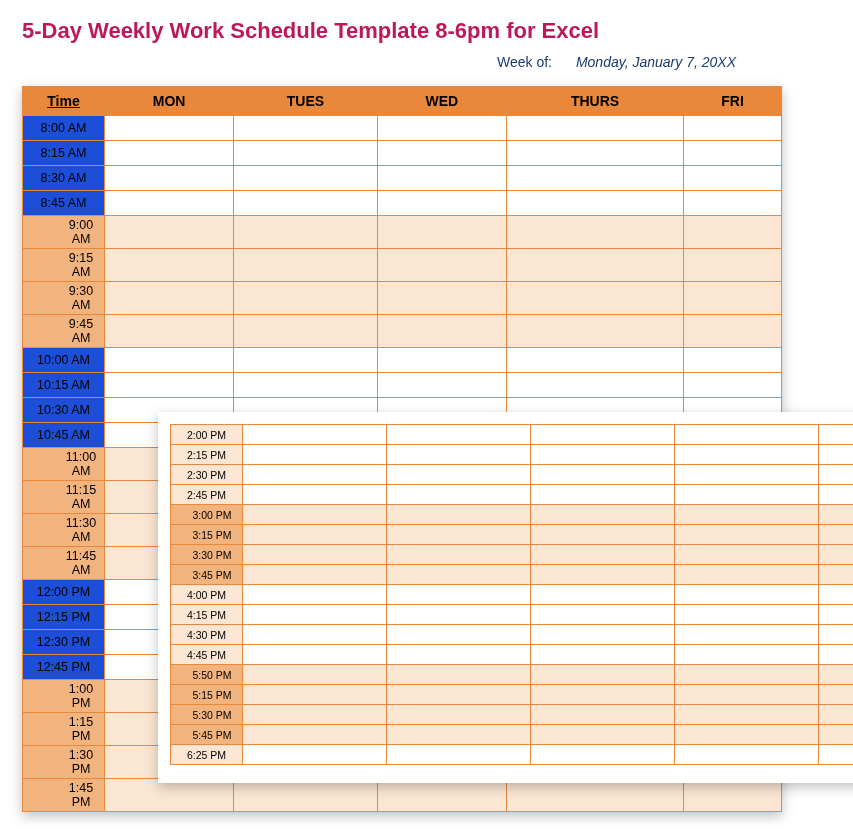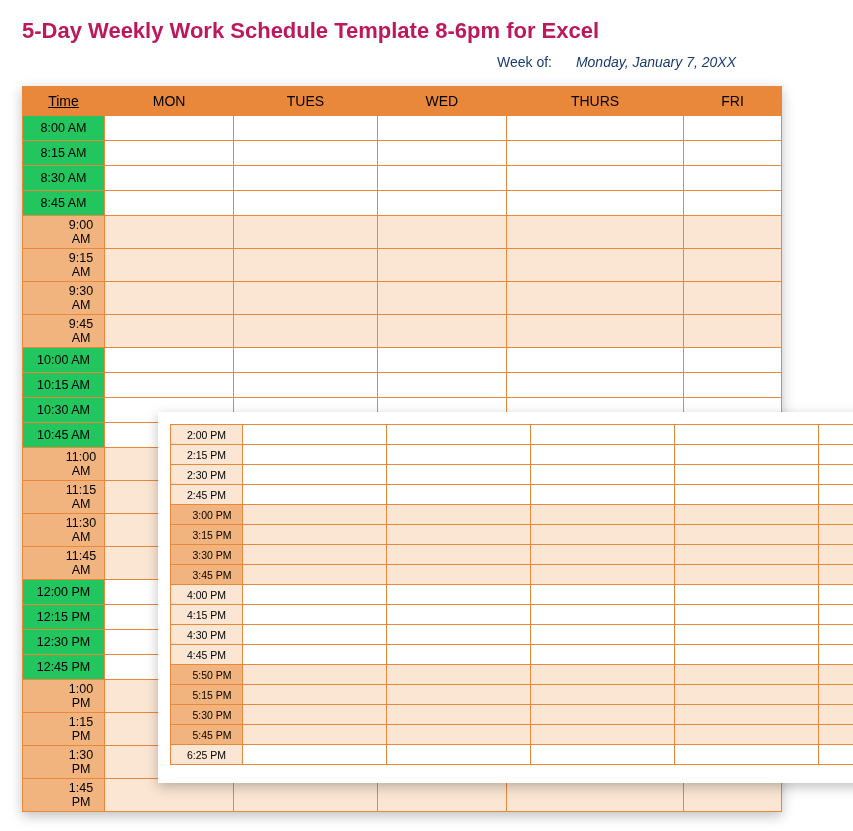--- a/index.html
+++ b/index.html
@@ -54,21 +54,21 @@
       width: 817px;
       padding: 12px 12px 18px 12px;
     }
     table {
       border-collapse: collapse;
       width: 100%;
     }
     .back th {
       background: #e9873a;
       color: #000;
-      font-weight: 400;
+      font-weight: 700;
       font-size: 14px;
       padding: 6px 4px;
       border: 1px solid #e9873a;
       text-align: center;
     }
     .back th.time-head {
       width: 82px;
       text-decoration: underline;
     }
     .back td {
@@ -76,21 +76,21 @@
       height: 25px;
       font-size: 12.5px;
       text-align: center;
       padding: 2px 4px;
       background: #ffffff;
     }
     .back td.time {
       width: 82px;
       font-size: 12.5px;
     }
-    .back tr.shade-light td.time { background: #22c55e; }
+    .back tr.shade-light td.time { background: #1d4ed8; }
     .back tr.shade-dark  td.time { background: #f2b47e; padding-left: 39px; }
     .back tr.shade-light td.slot { background: #ffffff; }
     .back tr.shade-dark  td.slot { background: #fbe6d4; }
 
     .front table td {
       border: 1px solid #e9873a;
       height: 20px;
       font-size: 10.5px;
       text-align: center;
       padding: 1px 3px;

